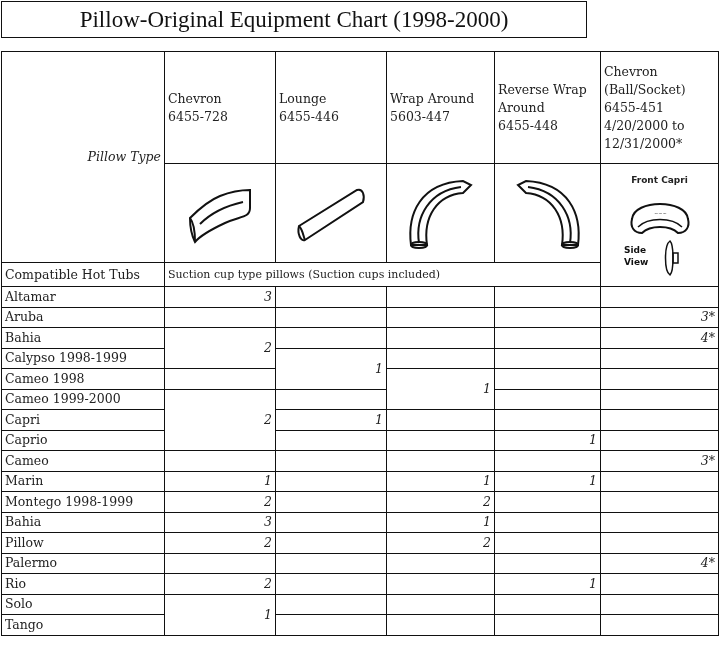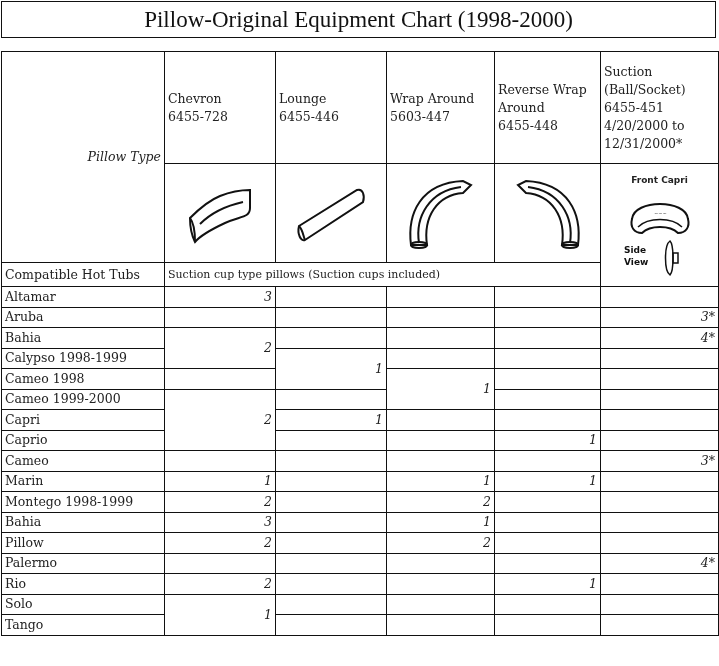--- a/index.html
+++ b/index.html
@@ -1,17 +1,17 @@
 <!DOCTYPE html>
 <html><head>
 <meta charset="utf-8">
 <style>
   html,body{margin:0;padding:0;background:#fff;}
   body{width:719px;height:666px;position:relative;overflow:hidden;font-family:"DejaVu Serif","Liberation Serif",serif;color:#222;}
-  .title-box{position:absolute;left:1px;top:1px;width:715px;height:37px;border:1.5px solid #111;box-sizing:border-box;text-align:center;font-family:"Liberation Serif",serif;font-size:23px;line-height:35px;color:#111;}
+  .title-box{position:absolute;left:1px;top:1px;width:586px;height:37px;border:1.5px solid #111;box-sizing:border-box;text-align:center;font-family:"Liberation Serif",serif;font-size:23px;line-height:35px;color:#111;}
   table{position:absolute;left:1px;top:51px;border-collapse:collapse;table-layout:fixed;width:717px;}
   td{border:1.5px solid #111;padding:0 3px;font-size:12.5px;line-height:18px;vertical-align:middle;font-family:"DejaVu Serif",serif;color:#222;}
   td.c{text-align:right;font-style:italic;}
   .row{height:20.5px;margin-left:10px;}
   .img-cell{text-align:center;padding:0;}
   .img-cell svg{display:block;margin:0 auto;}
   .fv-label{font-family:"DejaVu Sans",sans-serif;font-weight:bold;font-size:9px;}
 </style>
 </head>
 <body>
@@ -28,21 +28,21 @@
       <col style="width:118px">
   </colgroup>
 
   <tbody>
       <tr style="height:112px">
     <td rowspan="2" class="c">Pillow Type</td>
     <td><span>Chevron</span><br><span>6455-728</span></td>
     <td><span>Lounge</span><br><span>6455-446</span></td>
     <td><span>Wrap Around</span><br><span>5603-447</span></td>
     <td><span>Reverse Wrap Around</span><br><span>6455-448</span></td>
-    <td><span>Suction (Ball/Socket)</span><br><span>6455-451</span><br><span>4/20/2000 to 12/31/2000*</span></td>
+    <td><span>Chevron (Ball/Socket)</span><br><span>6455-451</span><br><span>4/20/2000 to 12/31/2000*</span></td>
   </tr>
 
   <tr style="height:99px">
     <td class="img-cell">
       <svg width="80" height="70" viewBox="0 0 80 70">
             <path d="M10 40 C20 30,30 22,40 18 C50 14,60 12,70 12 L70 30 C70 40,60 38,45 45 C30 52,20 58,15 64 C12 58,10 50,10 40Z" fill="none" stroke="#111" stroke-width="2"></path>
             <path d="M20 46 C30 36,45 28,63 24" fill="none" stroke="#111" stroke-width="2"></path>
             <path d="M10 40 C14 45,15 55,15 64" fill="none" stroke="#111" stroke-width="2"></path>
           </svg>
     </td>

